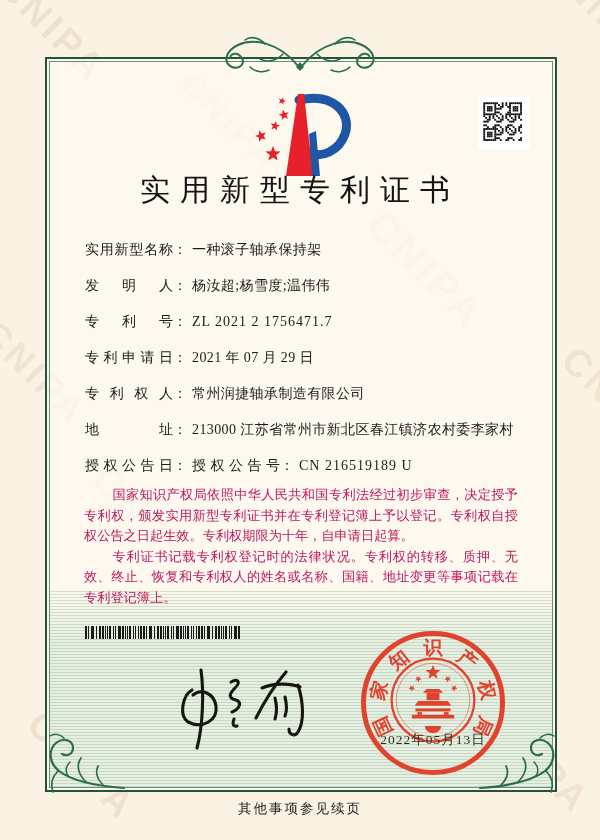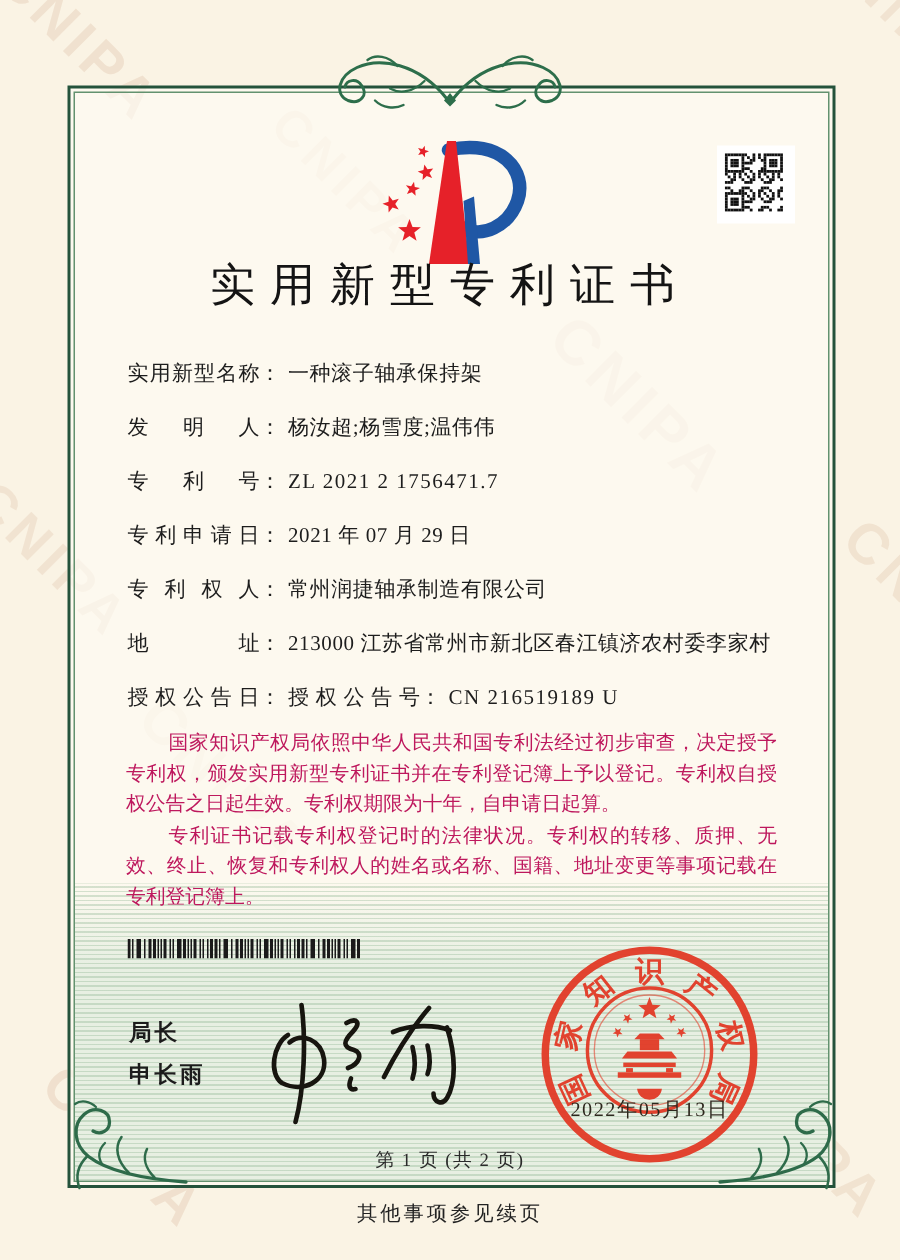--- a/index.html
+++ b/index.html
@@ -459,24 +459,20 @@
         <rect x="136" y="0" width="1" height="13"></rect>
         <rect x="138" y="0" width="1" height="13"></rect>
         <rect x="140" y="0" width="2" height="13"></rect>
         <rect x="144" y="0" width="1" height="13"></rect>
         <rect x="146" y="0" width="1" height="13"></rect>
         <rect x="149" y="0" width="3" height="13"></rect>
         <rect x="153" y="0" width="2" height="13"></rect>
       </g>
   </svg>
 
-  <div class="officer">
-    <div>局长</div>
-    <div>申长雨</div>
-  </div>
 
   <svg class="signature" width="152" height="88" viewBox="0 0 152 88">
     <g fill="none" stroke="#17150f" stroke-width="3.1" stroke-linecap="round">
       <path d="M24,26 C14,32 11,52 20,58 C34,65 50,57 48,42 C46,29 33,24 25,31"></path>
       <path d="M33,6 C36,28 35,62 29,84"></path>
       <path d="M63,18 C70,14 73,18 67,24 C61,30 60,34 68,36 C74,38 72,45 64,48"></path>
       <path d="M66,55 C64,60 65,63 69,62"></path>
       <path d="M118,8 C106,22 96,38 88,54"></path>
       <path d="M94,24 C106,19 122,19 132,23"></path>
       <path d="M130,21 C136,40 136,58 130,68 C127,73 121,71 121,65"></path>
@@ -513,16 +509,15 @@
         <path d="M30,58 L70,58 L66,53 L34,53 Z" stroke="none"></path>
         <rect x="43" y="44" width="14" height="8" stroke="none"></rect>
         <path d="M39,44 L61,44 L57,40 L43,40 Z" stroke="none"></path>
         <rect x="33" y="65" width="5" height="3" stroke="none"></rect>
         <rect x="62" y="65" width="5" height="3" stroke="none"></rect>
       </g>
     </svg>
     <div class="sealdate">2022年05月13日</div>
   </div>
 
-  <div class="pagenum">第 1 页 (共 2 页)</div>
   <div class="note">其他事项参见续页</div>
 
 </div>
 
 </body></html>

